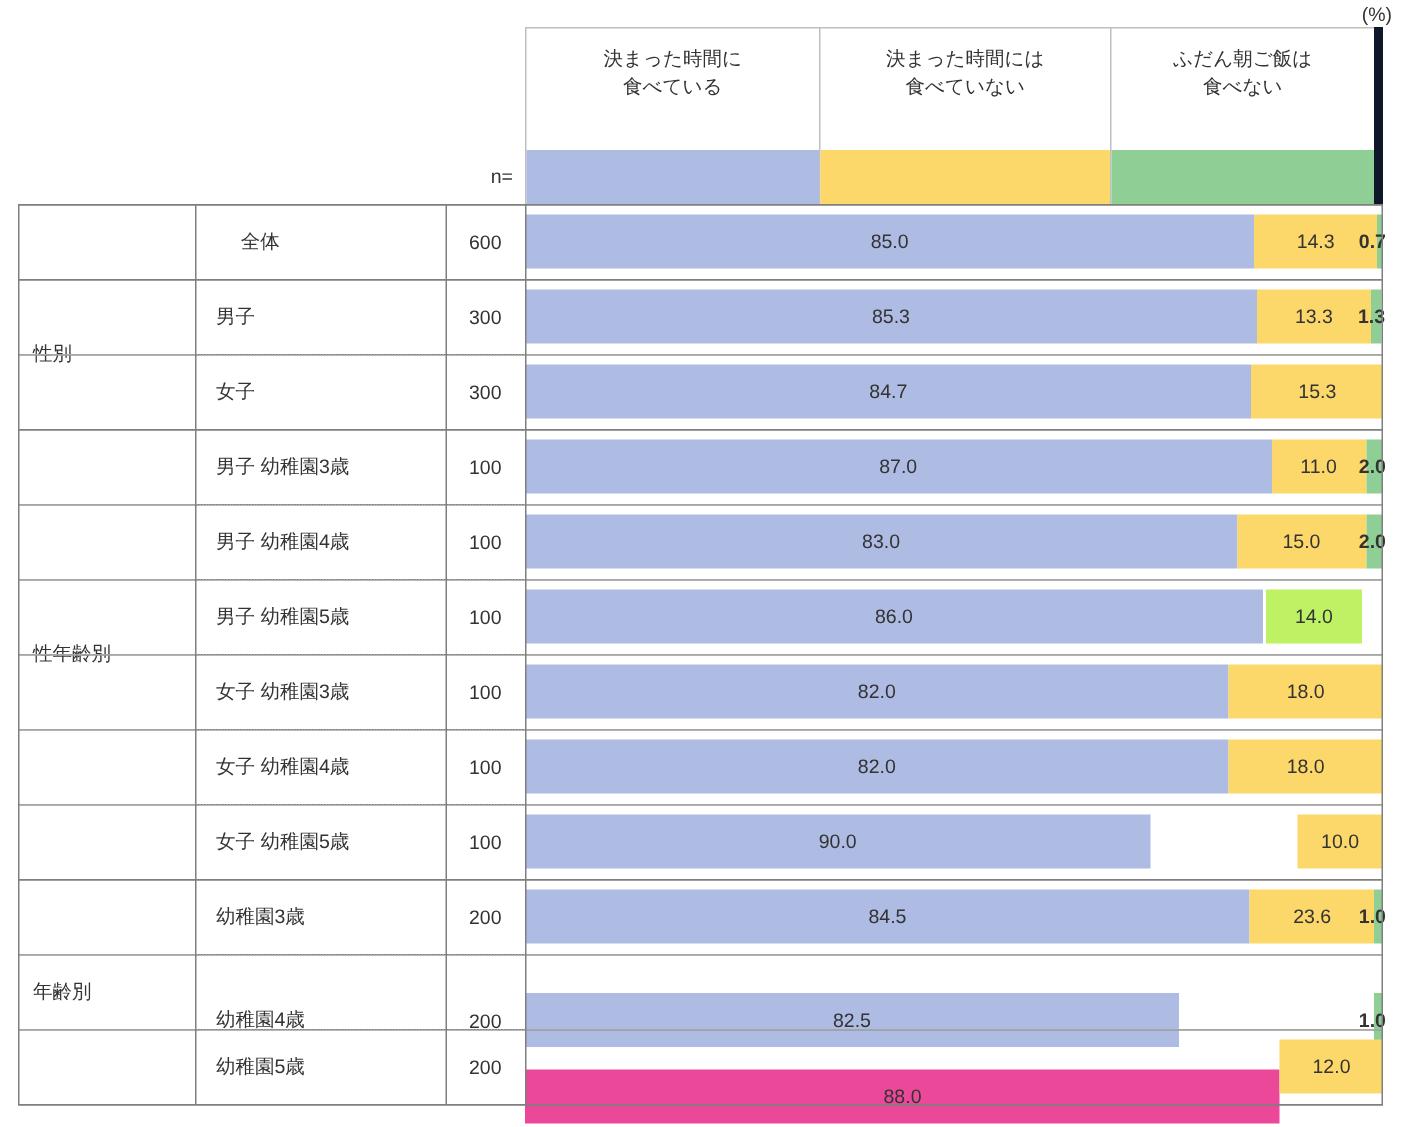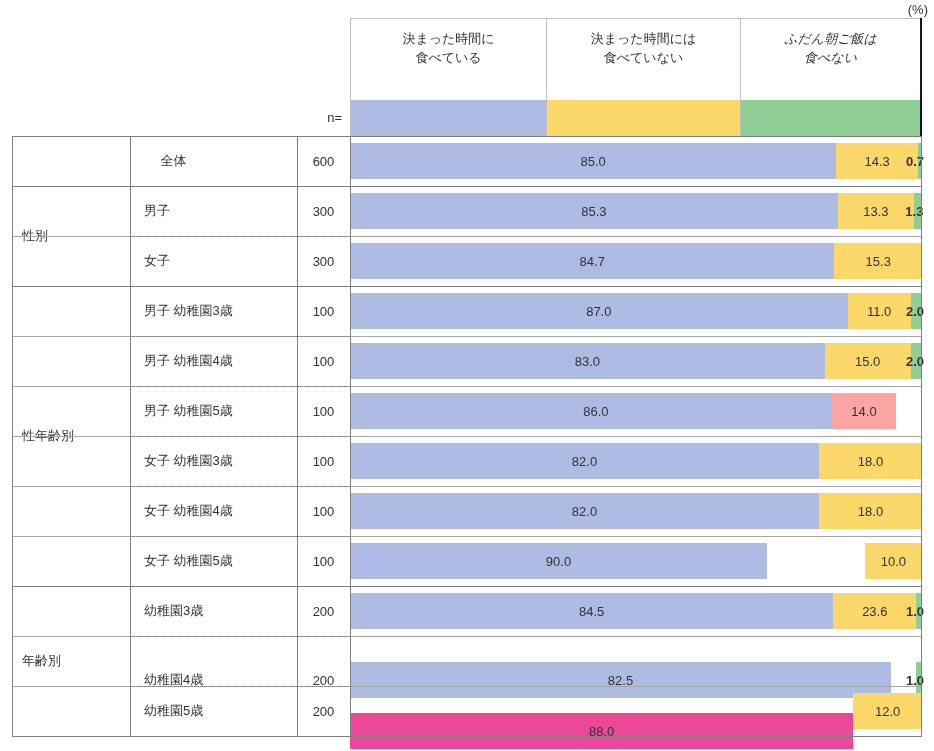--- a/index.html
+++ b/index.html
@@ -46,21 +46,21 @@
     width: 572px;
     height: 118px;
   }
   .legend-cell {
     position: absolute;
     top: 0;
     height: 118px;
     box-sizing: border-box;
     border-left: 1px solid #bfbfbf;
   }
-  .legend-cell:last-child { border-right: 2px solid #0f172a; font-style: italic; }
+  .legend-cell:last-child { border-right: 6px solid #0f172a; }
   .legend-cell .lg-text {
     position: absolute;
     top: 12px;
     left: 0;
     width: 100%;
     text-align: center;
     line-height: 1.45;
     font-size: 13px;
     color: #333333;
   }
@@ -285,21 +285,21 @@
           </div>
         </div>
         <div class="row" style="top: 250px; height: 50px;">
           <div class="cat1"></div>
           <div class="cat2">男子  幼稚園5歳</div>
           <div class="nval">100</div>
           <div class="bars">
             <div class="bar" style="left: 0px; width: 491.92px; background: rgb(174, 187, 227);">
               <span>86.0</span>
             </div>
-            <div class="bar" style="left: 482px; width: 64px; background: #fca5a5;">
+            <div class="bar" style="left: 494px; width: 64px; background: #bef264;">
               <span>14.0</span>
             </div>
           </div>
         </div>
         <div class="row" style="top: 300px; height: 50px;">
           <div class="cat1"></div>
           <div class="cat2">女子  幼稚園3歳</div>
           <div class="nval">100</div>
           <div class="bars">
             <div class="bar" style="left: 0px; width: 469.04px; background: rgb(174, 187, 227);">
@@ -350,21 +350,21 @@
             <div class="bar tiny" style="left: 566.28px; width: 5.72px; background: rgb(143, 207, 150);">
               <span>1.0</span>
             </div>
           </div>
         </div>
         <div class="row" style="top: 500px; height: 50px; margin-top: 19px;">
           <div class="cat1"></div>
           <div class="cat2">幼稚園4歳</div>
           <div class="nval">200</div>
           <div class="bars">
-            <div class="bar" style="left: 0px; width: 541px; background: rgb(174, 187, 227);">
+            <div class="bar" style="left: 0px; width: 436px; background: rgb(174, 187, 227);">
               <span>82.5</span>
             </div>
             <div class="bar tiny" style="left: 566.28px; width: 5.72px; background: rgb(143, 207, 150);">
               <span>1.0</span>
             </div>
           </div>
         </div>
         <div class="row" style="top: 550px; height: 50px;">
           <div class="cat1"></div>
           <div class="cat2">幼稚園5歳</div>

